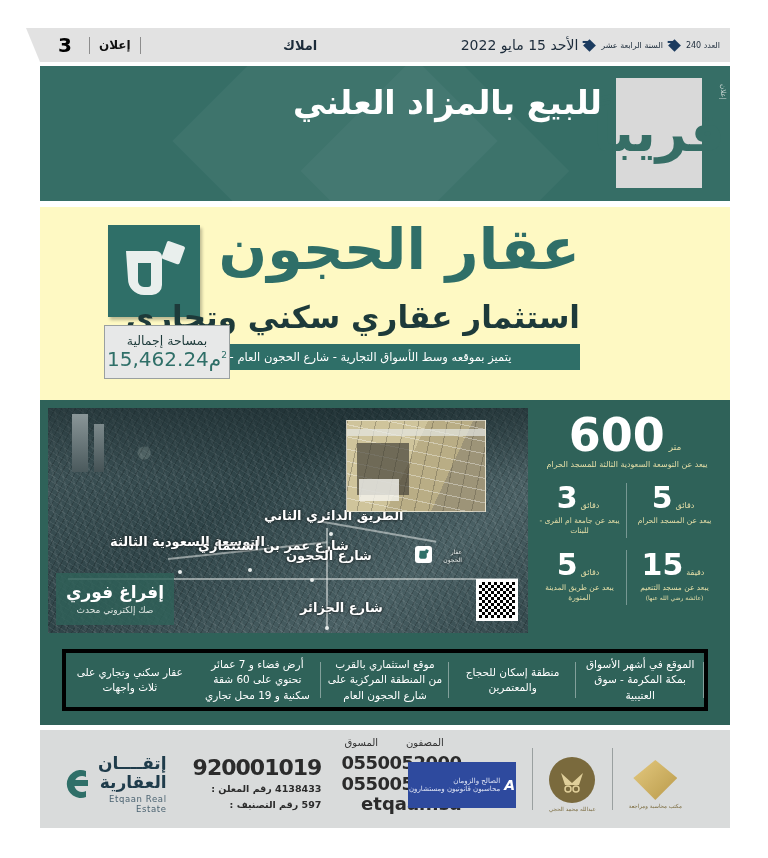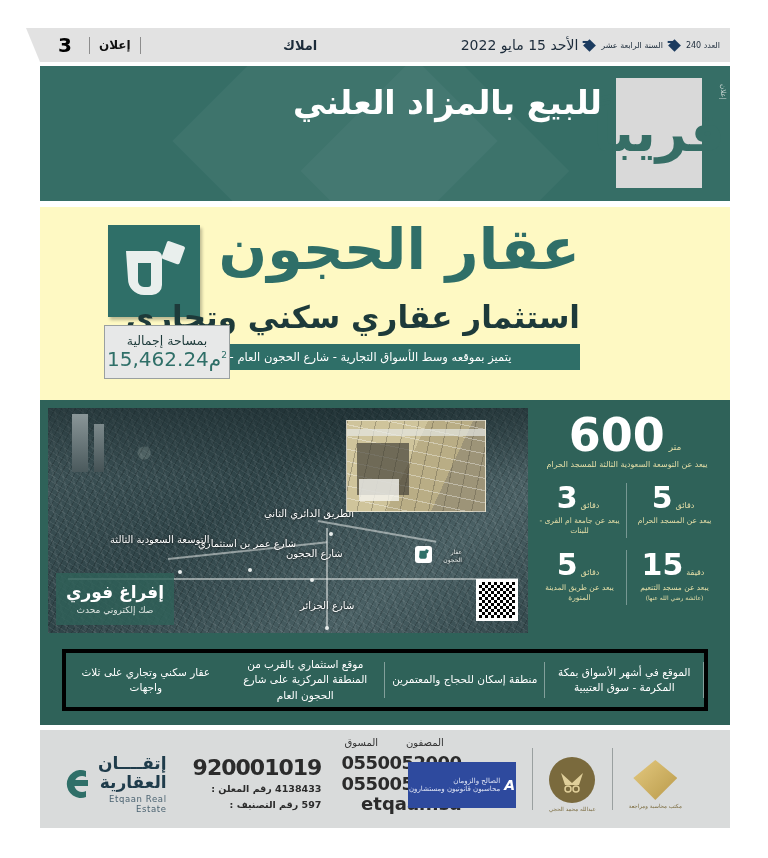--- a/index.html
+++ b/index.html
@@ -157,21 +157,21 @@
   .map-tower { position:absolute; left:24px; top:6px; width:16px; height:58px;
     background: linear-gradient(180deg,#8a9698,#4a595c); }
   .map-tower2 { position:absolute; left:46px; top:16px; width:10px; height:48px;
     background: linear-gradient(180deg,#7d8a8c,#445255); }
   .map-road {
     position: absolute; background: rgba(225,230,228,.55); height: 2px;
     transform-origin: left center;
   }
   .map-dot { position: absolute; width: 4px; height: 4px; background: #e9eeec; border-radius: 50%; }
   .map-lbl {
-    position: absolute; font-size: 10px; color: #ffffff; font-weight: normal;
+    position: absolute; font-size: 13px; color: #ffffff; font-weight: bold;
     text-shadow: 0 0 3px rgba(0,0,0,.9); white-space: nowrap;
   }
   .map-pin {
     position: absolute; right: 96px; top: 138px; width: 17px; height: 17px;
     background: #ffffff; border-radius: 3px; display:flex; align-items:center; justify-content:center;
   }
   .map-pin svg { width: 13px; height: 13px; }
   .map-pin-lbl {
     position: absolute; right: 66px; top: 140px; font-size: 6px; color: #eef3f1;
     line-height: 1.3; text-align: right; text-shadow: 0 0 3px rgba(0,0,0,.9);
@@ -386,20 +386,21 @@
       <div class="badge">
         <div class="badge-title">إفراغ فوري</div>
         <div class="badge-sub">صك إلكتروني محدث</div>
       </div>
 
       <div class="qr"></div>
     </div>
 
     <div class="features">
       <div class="feature">عقار سكني وتجاري على ثلاث واجهات</div>
+      <div class="feature">أرض فضاء و 7 عمائر تحتوي على 60 شقة سكنية و 19 محل تجاري</div>
       <div class="feature">موقع استثماري بالقرب من المنطقة المركزية على شارع الحجون العام</div>
       <div class="feature">منطقة إسكان للحجاج والمعتمرين</div>
       <div class="feature">الموقع في أشهر الأسواق بمكة المكرمة - سوق العتيبية</div>
     </div>
   </div>
 
   <div class="footer">
 
     <div class="f-right">
       <div class="f-caption">المسوق</div>

